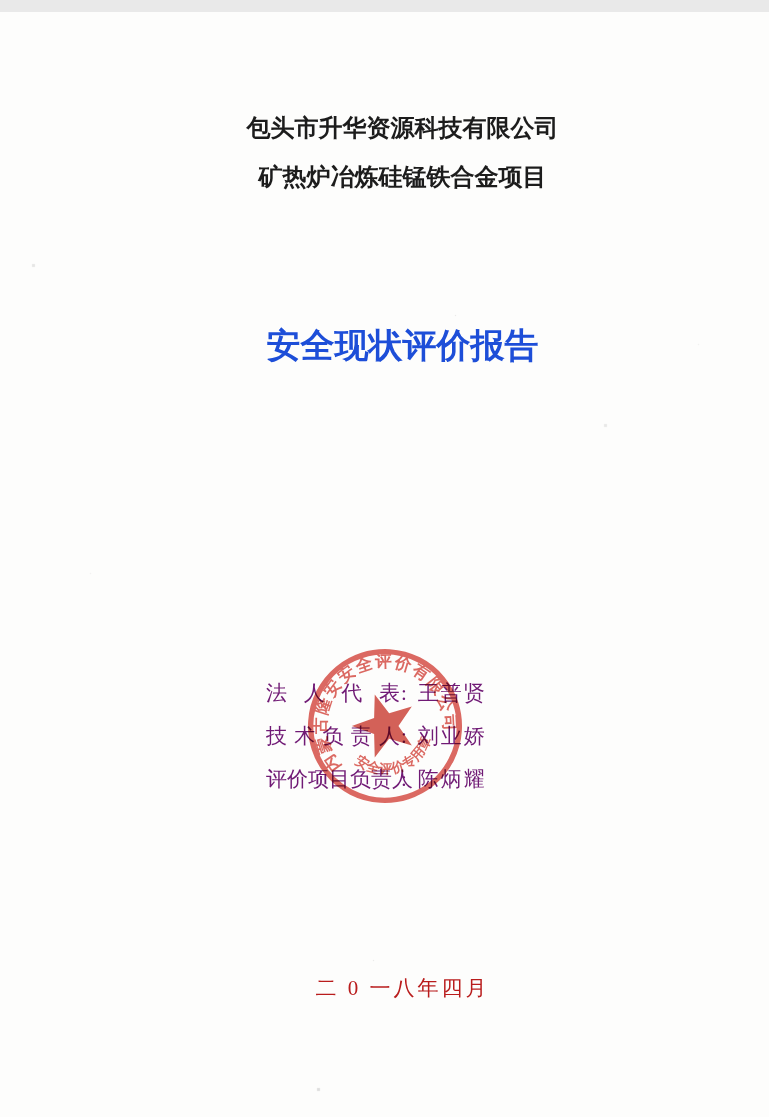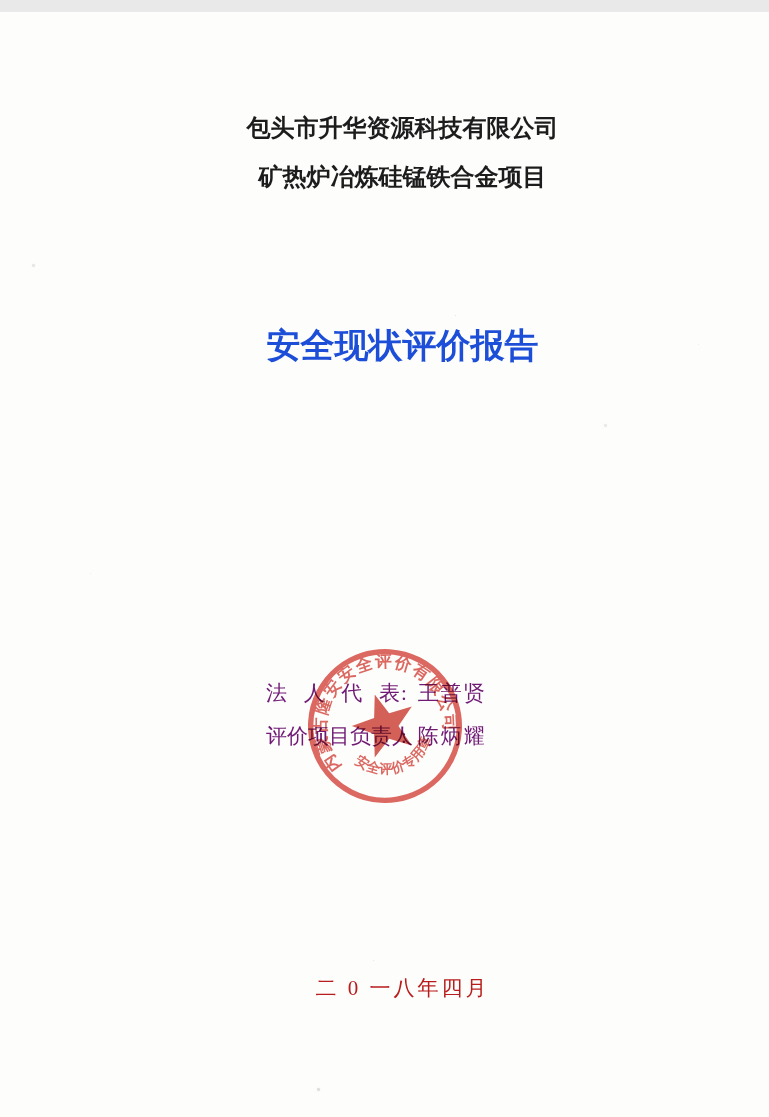--- a/index.html
+++ b/index.html
@@ -65,20 +65,23 @@
 
   <div class="project-line">矿热炉冶炼硅锰铁合金项目</div>
 
   <h1 class="report-title">安全现状评价报告</h1>
 
   <div class="sig-block">
     <div class="sig-row">
       <span class="sig-label">法人代表</span><span class="sig-colon">:</span><span class="sig-name">王普贤</span>
     </div>
     <div class="sig-row">
+      <span class="sig-label">技术负责人</span><span class="sig-colon">:</span><span class="sig-name">刘业娇</span>
+    </div>
+    <div class="sig-row">
       <span class="sig-label">评价项目负责人</span><span class="sig-colon">:</span><span class="sig-name">陈炳耀</span>
     </div>
   </div>
 
   <div class="stamp">
     <svg viewBox="0 0 200 200" xmlns="http://www.w3.org/2000/svg">
       <defs>
         <path id="arcTop" d="M 32 131.7 A 75 75 0 1 1 168 131.7" fill="none"></path>
         <path id="arcBottom" d="M 48 130 A 60 60 0 0 0 152 130" fill="none"></path>
       </defs>

